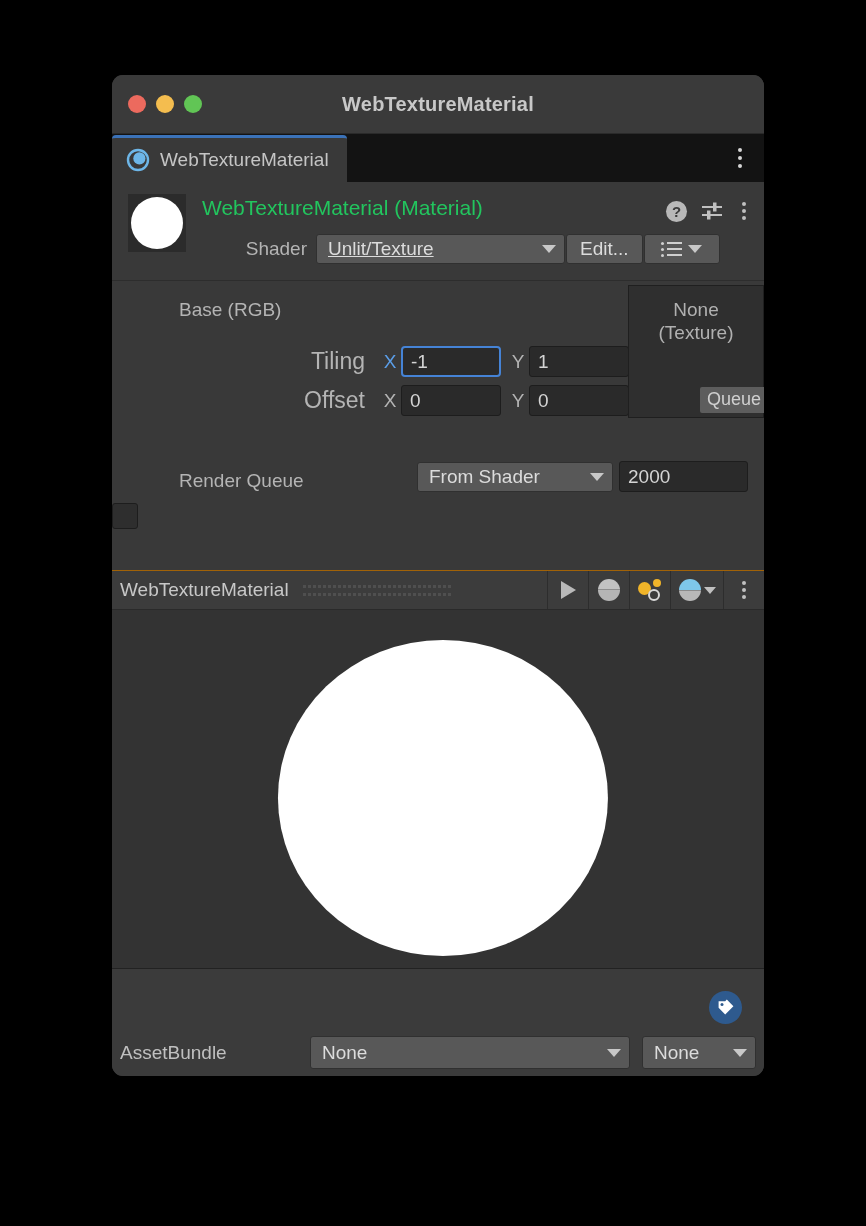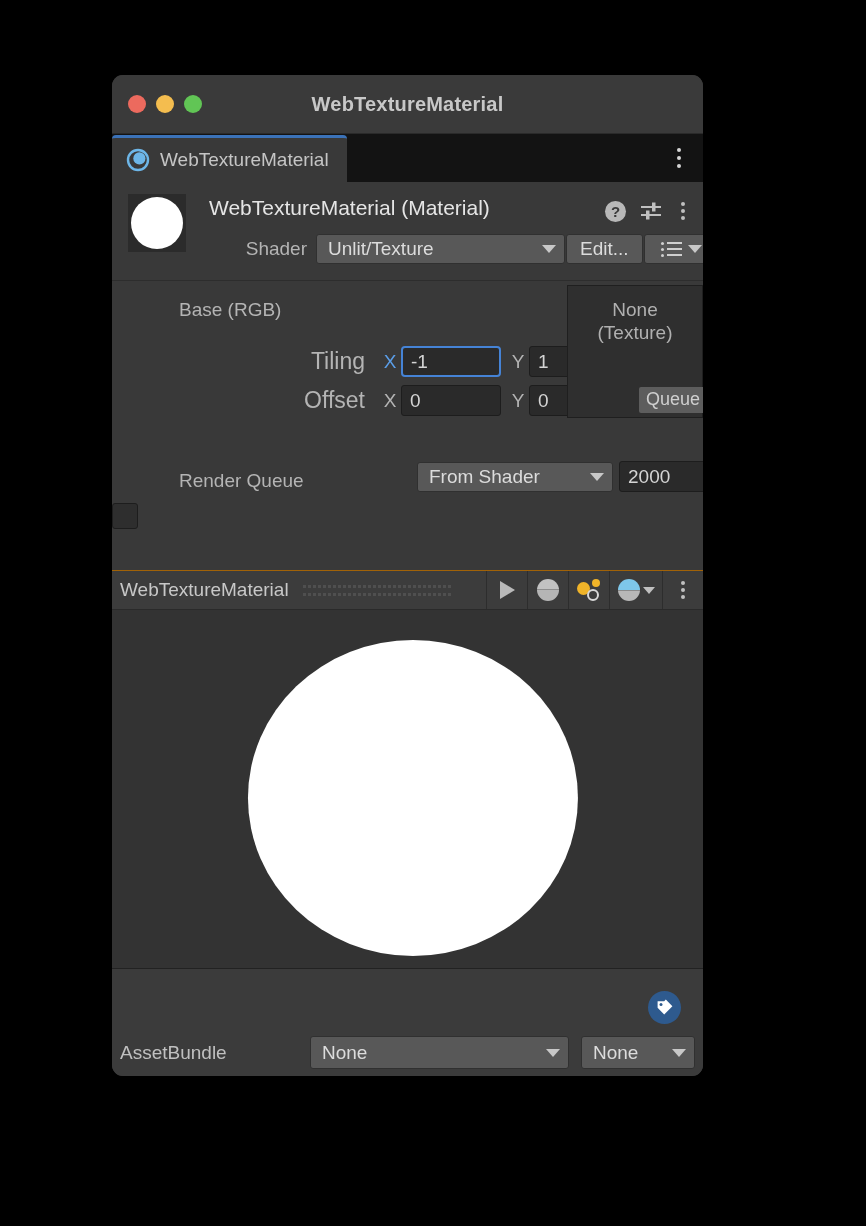--- a/index.html
+++ b/index.html
@@ -10,21 +10,21 @@
     height: 1226px;
     overflow: hidden;
     font-family: "Liberation Sans", sans-serif;
   }
 
   
   #window {
     position: absolute;
     left: 112px;
     top: 75px;
-    width: 591px;
+    width: 652px;
     height: 1001px;
     border-radius: 11px;
     background: #393939;
     overflow: hidden;
     box-shadow: 0 10px 40px rgba(0,0,0,0.75);
   }
 
   
   #titlebar {
     position: relative;
@@ -113,23 +113,23 @@
     background: #2b2b2b;
     display: flex; align-items: center; justify-content: center;
   }
   #mat-thumb .ball {
     width: 52px; height: 52px;
     border-radius: 50%;
     background: #ffffff;
   }
   #mat-title {
     position: absolute;
-    left: 97px; top: 14px;
+    left: 90px; top: 14px;
     font-size: 21px;
-    color: #e5e5e5;
+    color: #22c55e;
     white-space: nowrap;
   }
   #header-icons {
     position: absolute;
     right: 14px; top: 18px;
     display: flex;
     align-items: center;
     gap: 14px;
   }
   .help-icon {
@@ -170,21 +170,21 @@
     height: 30px;
     box-sizing: border-box;
   }
   .caret {
     width: 0; height: 0;
     border-left: 7px solid transparent;
     border-right: 7px solid transparent;
     border-top: 8px solid #c8c8c8;
     margin-left: 10px;
   }
-  #shader-dropdown { width: 249px; }
+  #shader-dropdown { width: 249px; text-decoration: underline; }
   .u-button {
     background: #585858;
     border: 1px solid #303030;
     border-radius: 3px;
     color: #dcdcdc;
     font-size: 19px;
     height: 30px;
     padding: 0 13px;
     display: flex; align-items: center; justify-content: center;
     box-sizing: border-box;

